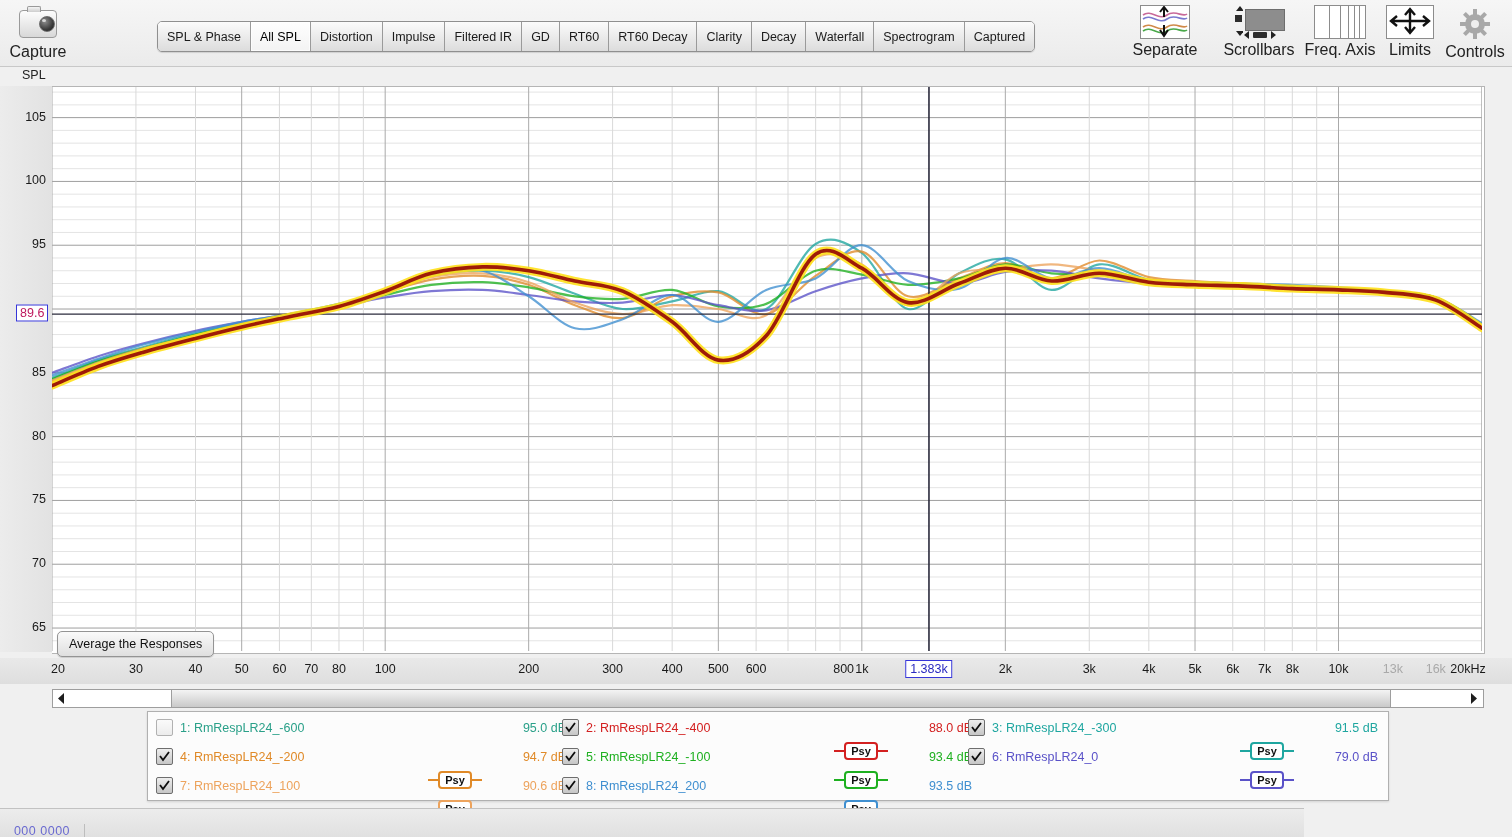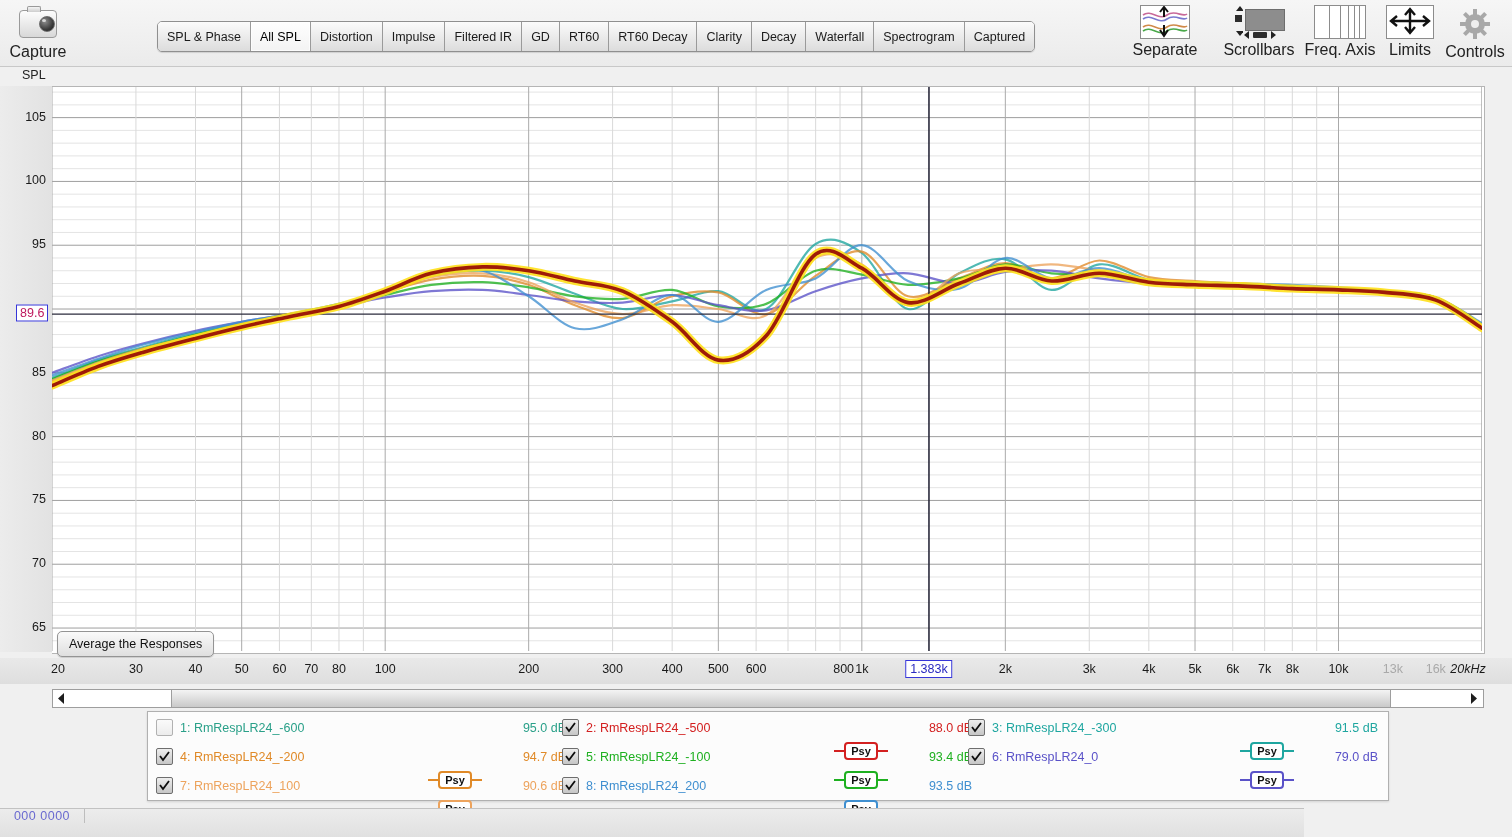--- a/index.html
+++ b/index.html
@@ -144,21 +144,21 @@
   .psy .box{
     border:2px solid;border-radius:4px;background:#fff;
     font-size:11px;font-weight:bold;line-height:12px;padding:1px 5px;color:#111;
   }
   .ldb{font-size:12.5px;width:74px;text-align:right;white-space:nowrap;}
 
   
   .status{
     position:absolute;left:0;top:808px;width:1304px;height:29px;
     background:linear-gradient(#ececec,#e0e0e0);border-top:1px solid #c2c2c2;
-    display:flex;align-items:flex-start;
+    display:flex;align-items:flex-end;
   }
   .st-cell{display:flex;align-items:center;padding:0 7px;border-right:1px solid #bdbdbd;font-size:12.5px;}
   .st-meter{color:#6a6ad0;font-size:12.5px;letter-spacing:.5px;}
 </style>
 </head>
 <body>
 
 <div class="app">
 
   <div class="toolbar">
@@ -388,21 +388,21 @@
       <div class="xtick" style="left: 1005.33px;">2k</div>
       <div class="xtick" style="left: 1089.27px;">3k</div>
       <div class="xtick" style="left: 1148.82px;">4k</div>
       <div class="xtick" style="left: 1195.02px;">5k</div>
       <div class="xtick" style="left: 1232.76px;">6k</div>
       <div class="xtick" style="left: 1264.67px;">7k</div>
       <div class="xtick" style="left: 1292.32px;">8k</div>
       <div class="xtick" style="left: 1338.51px;">10k</div>
       <div class="xtick dim" style="left: 1392.82px;">13k</div>
       <div class="xtick dim" style="left: 1435.81px;">16k</div>
-      <div class="xtick" style="left: 1468px; font-style: italic;">20kHz</div>
+      <div class="xtick" style="left: 1468px;">20kHz</div>
       <div class="xcursor" style="left: 928.968px;">1.383k</div>
     </div>
 
   <div class="hscroll">
     <div class="hs-arrow l">
       <svg width="7" height="11">
           <path d="M6,0 L0,5.5 L6,11 Z" fill="#1d1d1d"></path>
         </svg>
     </div>
     <div class="hs-thumb" style="left:118px;width:1218px;"></div>
@@ -419,21 +419,21 @@
         <span class="lname" style="color: rgb(42, 160, 137); width: 238px;">1: RmRespLR24_-600</span>
         <span class="psy"></span>
         <span class="ldb" style="color: rgb(42, 160, 137);">95.0 dB</span>
       </div>
       <div class="lrow" style="left: 414px; top: 1px;">
         <div class="cbx">
           <svg class="tick" viewBox="0 0 11 11">
             <path d="M1,5 L4,9 L10,1" stroke="#0e0e0e" stroke-width="1.8" fill="none"></path>
           </svg>
         </div>
-        <span class="lname" style="color: rgb(211, 32, 32); width: 238px;">2: RmRespLR24_-500</span>
+        <span class="lname" style="color: rgb(211, 32, 32); width: 238px;">2: RmRespLR24_-400</span>
         <span class="psy">
           <span class="bar" style="background:#d32020"></span>
           <span class="box" style="border-color:#d32020">Psy</span>
           <span class="bar" style="background:#d32020"></span>
         </span>
         <span class="ldb" style="color: rgb(211, 32, 32);">88.0 dB</span>
       </div>
       <div class="lrow" style="left: 820px; top: 1px;">
         <div class="cbx">
           <svg class="tick" viewBox="0 0 11 11">

